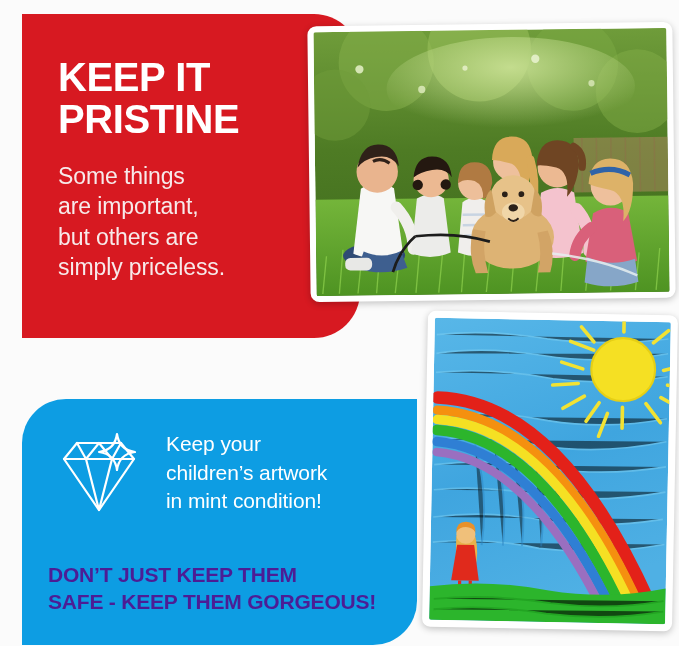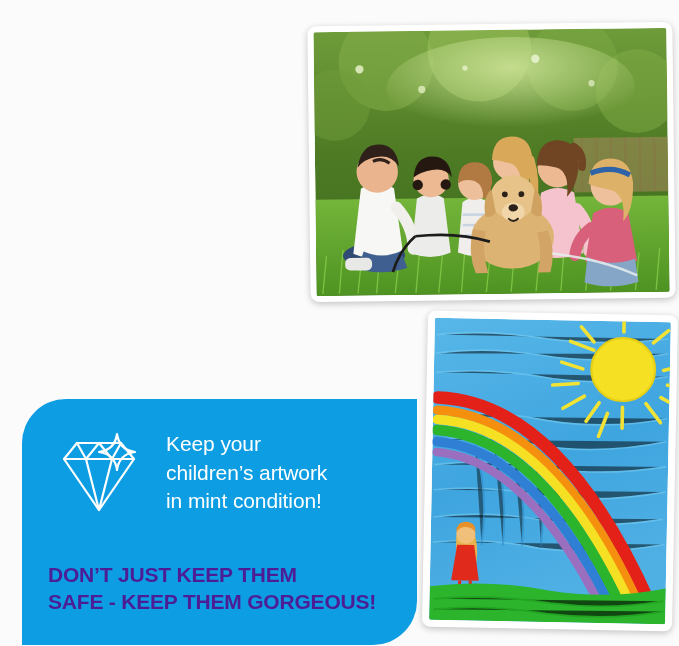--- a/index.html
+++ b/index.html
@@ -100,20 +100,30 @@
     transform:rotate(1.1deg);
     z-index:3;
   }
   .photo{width:100%;height:100%;display:block;border-radius:2px;}
 </style>
 </head>
 <body>
 
 <div class="stage">
 
+  <div class="red-panel">
+    <div class="red-panel-inner">
+      <h1 class="headline-red">KEEP IT
+PRISTINE</h1>
+      <p class="body-red">Some things
+are important,
+but others are
+simply priceless.</p>
+    </div>
+  </div>
 
   <div class="blue-panel">
     <div class="blue-top">
       <span class="gem-icon">
         <svg viewBox="0 0 104 104" width="104" height="104" fill="none" stroke="#ffffff" stroke-width="2.2" stroke-linejoin="round" stroke-linecap="round">
 
           <path d="M18 38 L31 22 L75 22 L88 38 L53 89 Z"></path>
 
           <path d="M18 38 L88 38"></path>
           <path d="M31 22 L40 38 L53 89"></path>

